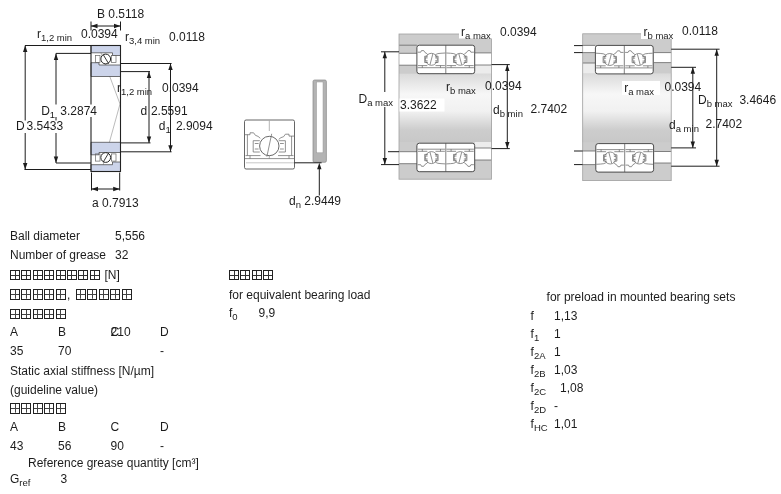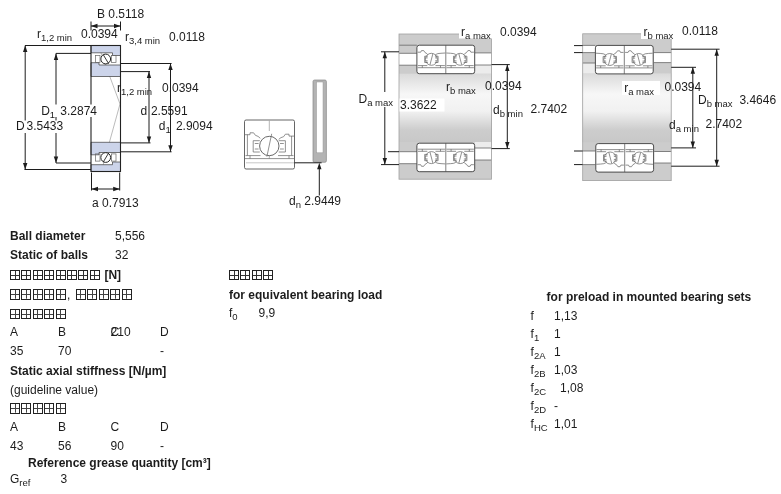--- a/index.html
+++ b/index.html
@@ -1,19 +1,19 @@
 <!DOCTYPE html>
 <html><head>
 <meta charset="utf-8">
 <style>
 html,body{margin:0;padding:0;}
 body{width:781px;height:494px;position:relative;background:#fff;transform:translateZ(0);
   font-family:"Liberation Sans",sans-serif;color:#1c1c1c;overflow:hidden;}
 .t{position:absolute;font-size:12px;line-height:13px;white-space:nowrap;}
-.b{font-weight:bold;}
+.b{font-weight:normal;}
 sub{font-size:9.5px;vertical-align:baseline;position:relative;top:3px;line-height:0;}
 .cj{display:inline-block;width:10px;height:10.4px;margin-right:1.4px;
   border:1.1px solid #222;box-sizing:border-box;vertical-align:-1px;
   background:linear-gradient(#333,#333) 50% 50%/100% 1px no-repeat,
              linear-gradient(#333,#333) 50% 50%/1px 100% no-repeat;}
 .cjl .cj{border-width:1px;
   background:linear-gradient(#444,#444) 50% 50%/100% 1px no-repeat,
              linear-gradient(#444,#444) 50% 50%/1px 100% no-repeat;}
 .comma{display:inline-block;width:9px;}
 </style>
@@ -263,21 +263,21 @@
   <text x="664.5" y="90.5">0.0394</text>
   <text x="698" y="104">D<tspan font-size="9.5" dy="3">b max</tspan></text>
   <text x="739.4" y="104">3.4646</text>
   <text x="669" y="128.8">d<tspan font-size="9.5" dy="3">a min</tspan></text>
   <text x="705.5" y="128">2.7402</text>
 </g>
 </svg>
 
 <div class="t b" style="left:10px;top:230.3px;">Ball diameter</div>
 <div class="t" style="left:115px;top:230.3px;">5,556</div>
-<div class="t b" style="left:10px;top:248.7px;">Static of balls</div>
+<div class="t b" style="left:10px;top:248.7px;">Number of grease</div>
 <div class="t" style="left:115px;top:248.7px;">32</div>
 <div class="t b" style="left:10px;top:269.3px;"><span class="cj"></span><span class="cj"></span><span class="cj"></span><span class="cj"></span><span class="cj"></span><span class="cj"></span><span class="cj"></span><span class="cj"></span> [N]</div>
 <div class="t cjl" style="left:10px;top:288.8px;"><span class="cj"></span><span class="cj"></span><span class="cj"></span><span class="cj"></span><span class="cj"></span><span class="comma">,</span><span class="cj"></span><span class="cj"></span><span class="cj"></span><span class="cj"></span><span class="cj"></span></div>
 <div class="t cjl" style="left:10px;top:308.3px;"><span class="cj"></span><span class="cj"></span><span class="cj"></span><span class="cj"></span><span class="cj"></span></div>
 <div class="t" style="left:10px;top:326.3px;">A</div>
 <div class="t" style="left:58px;top:326.3px;">B</div>
 <div class="t" style="left:110.6px;top:326.3px;">C</div>
 <div class="t" style="left:160px;top:326.3px;">D</div>
 <div class="t" style="left:10px;top:344.7px;">35</div>
 <div class="t" style="left:58px;top:344.7px;">70</div>

